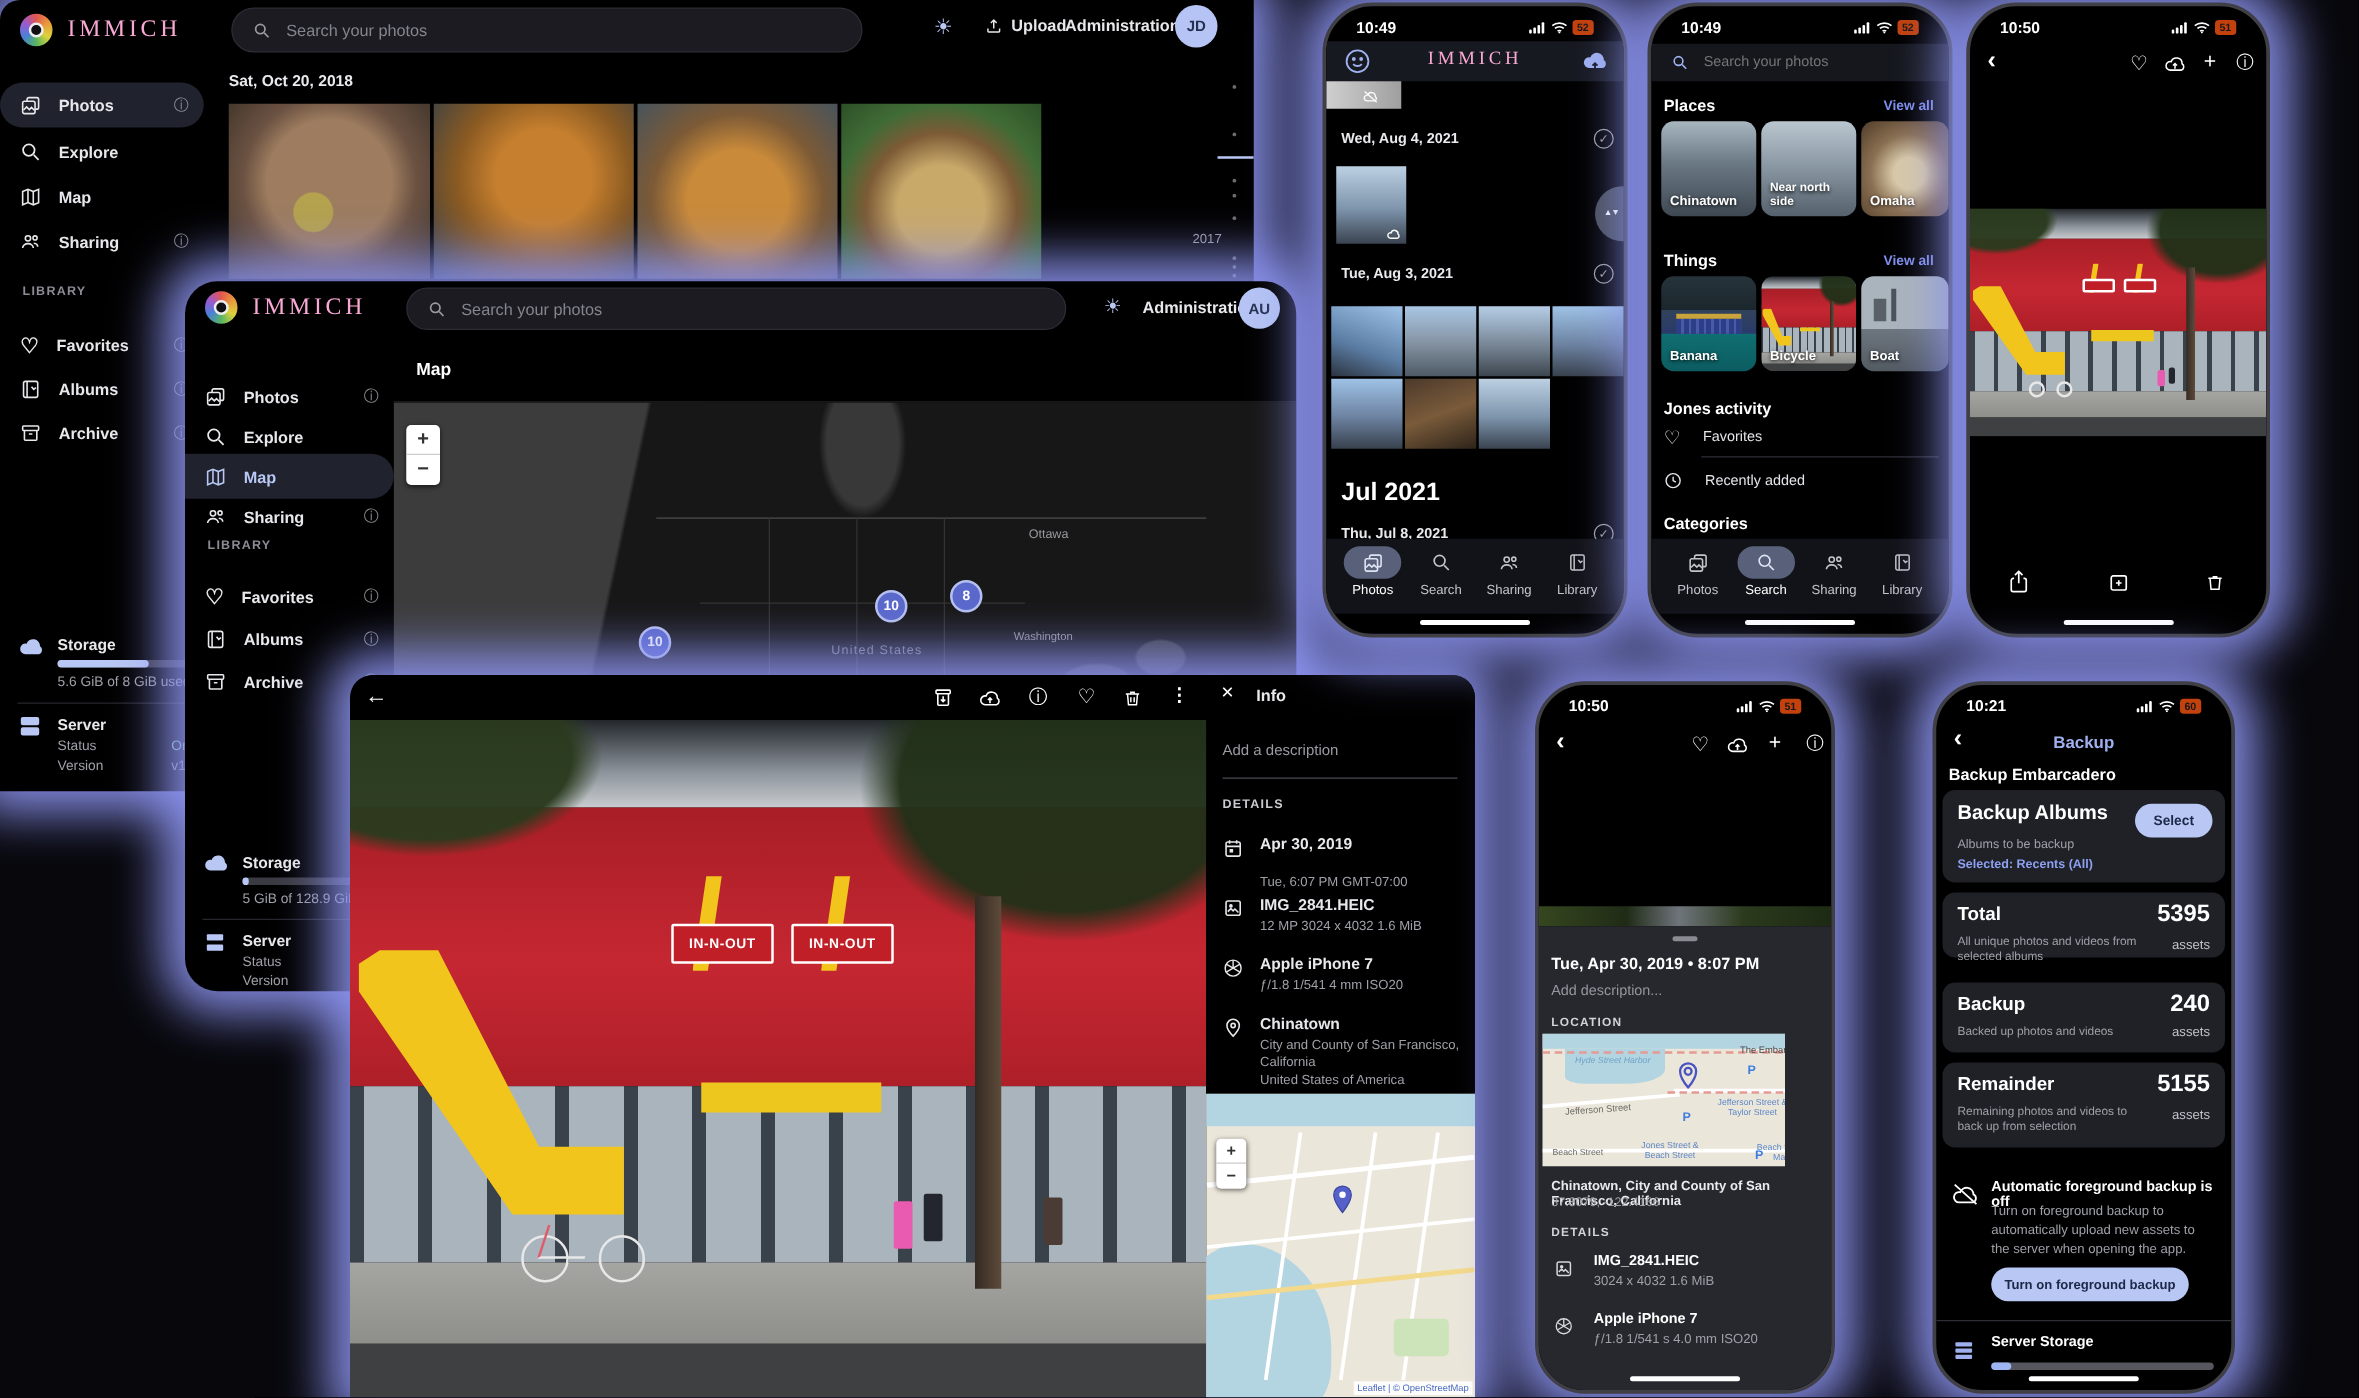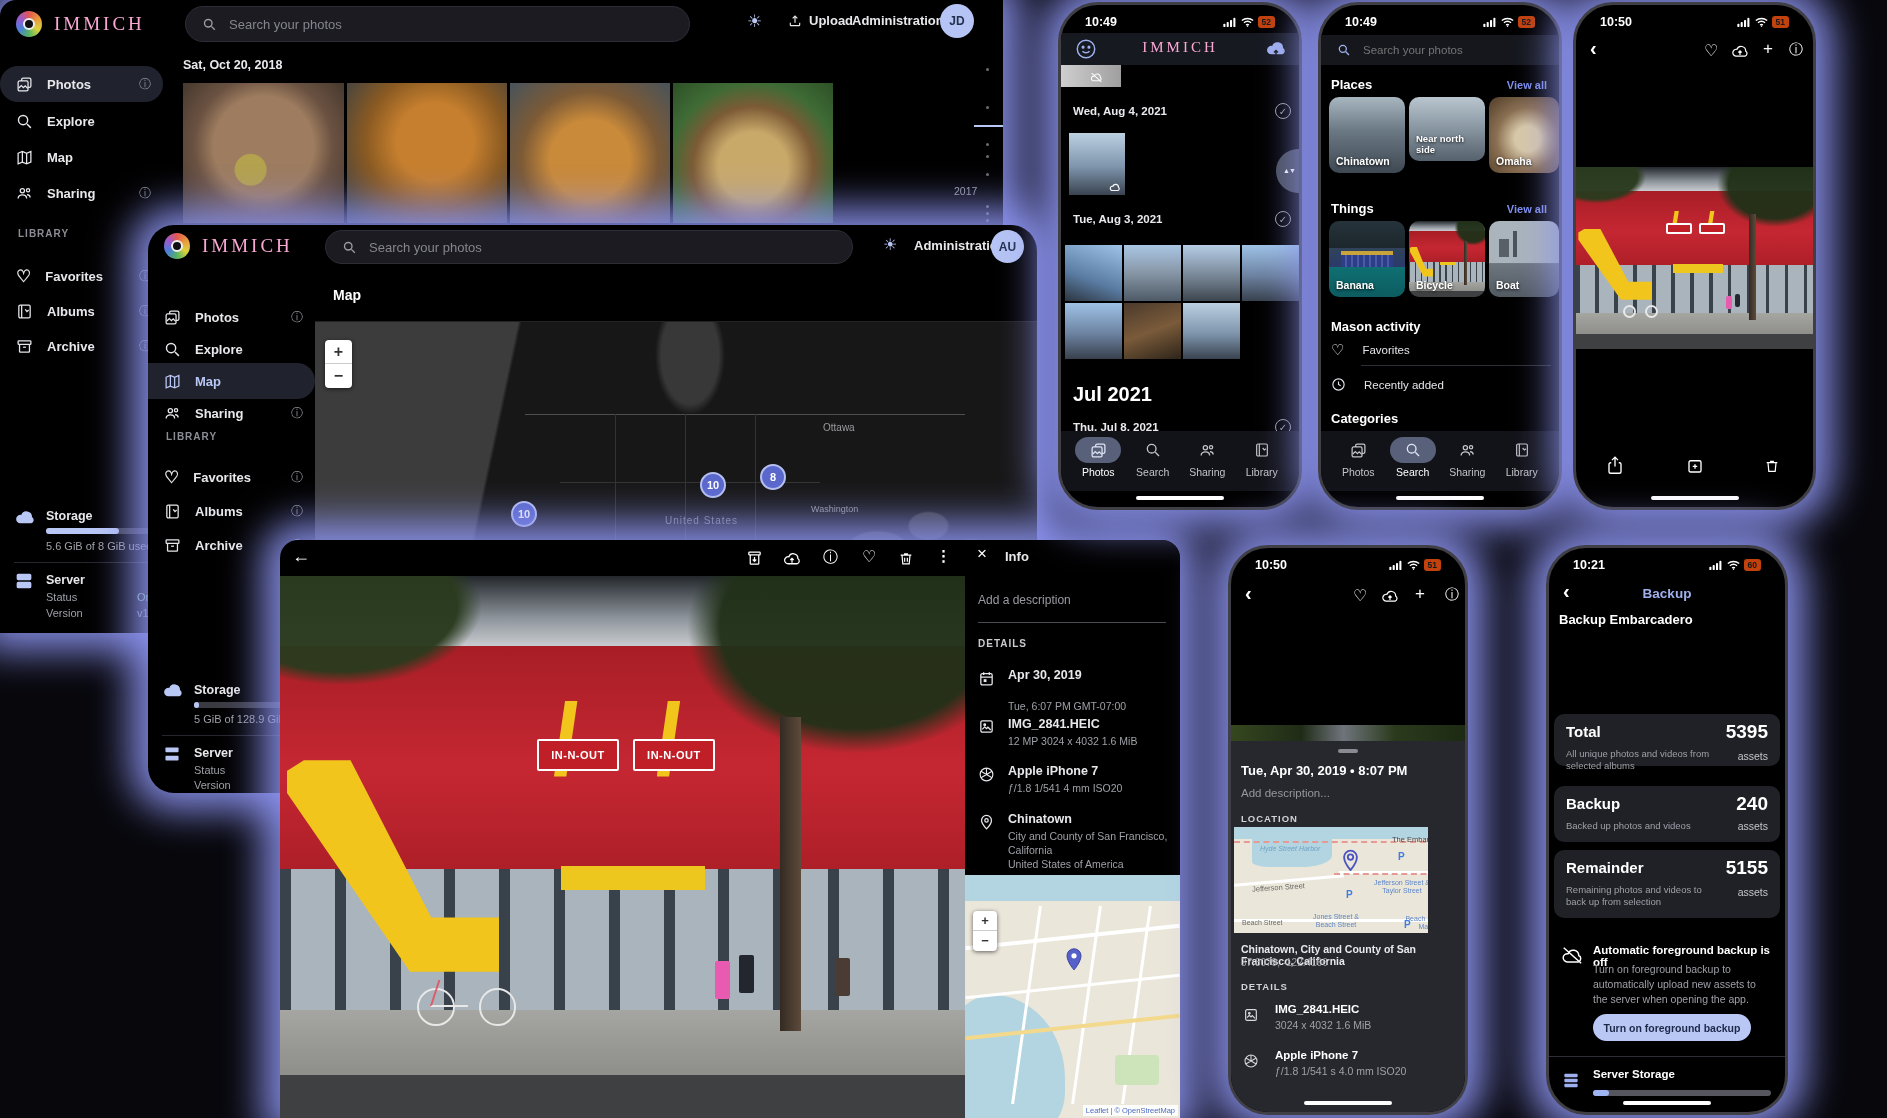--- a/index.html
+++ b/index.html
@@ -638,21 +638,21 @@
             <path d="M15 15l5.5 5.5"></path>
           </svg>
         </span>
     <input type="text" style="background: transparent; border: 0px; outline: 0px; color: rgb(204, 204, 204); font-size: 11.5px; width: 170px;" placeholder="Search your photos">
   </div>
   <span class="seclbl" style="left:10px;top:72px">Places</span>
   <span class="viewall" style="right:12px;top:74px">View all</span>
   <div class="card3 pl-chin" style="left:8px;top:92px;width:76px;height:76px">
         <span class="cardlbl">Chinatown</span>
       </div>
-  <div class="card3 pl-nns" style="left:88px;top:92px;width:76px;height:64px">
+  <div class="card3 pl-nns" style="left:88px;top:92px;width:76px;height:76px">
         <span class="cardlbl" style="font-size:9.5px">Near north side</span>
       </div>
   <div class="card3 pl-oma" style="left:168px;top:92px;width:70px;height:76px">
         <span class="cardlbl">Omaha</span>
       </div>
   <span class="seclbl" style="left:10px;top:196px">Things</span>
   <span class="viewall" style="right:12px;top:198px">View all</span>
   <div class="card3 th-ban" style="left:8px;top:216px;width:76px;height:76px">
     <div class="abs" style="left:12px;top:30px;width:52px;height:16px;background:repeating-linear-gradient(90deg,#2c3e86 0 4px,#4a5aa8 4px 6px);border-top:4px solid #c9a43c"></div>
     <span class="cardlbl">Banana</span>
@@ -669,21 +669,21 @@
           <div class="sc sc-canR"></div>
           <div class="sc sc-trunk"></div>
     </div>
     <span class="cardlbl">Bicycle</span>
   </div>
   <div class="card3 th-boat" style="left:168px;top:216px;width:70px;height:76px">
     <div class="abs" style="left:10px;top:18px;width:10px;height:18px;background:#5a6068"></div>
     <div class="abs" style="left:24px;top:10px;width:4px;height:26px;background:#4c525a"></div>
     <span class="cardlbl">Boat</span>
   </div>
-  <span class="seclbl" style="left:10px;top:314px">Mason activity</span>
+  <span class="seclbl" style="left:10px;top:314px">Jones activity</span>
   <div class="abs row" style="left:10px;top:336px;gap:18px;color:#e4e4ea;font-size:11.5px">
     <span style="font-size:15px">♡</span>
     <span>Favorites</span>
   </div>
   <div class="divider" style="left:40px;top:360px;width:190px;background:#2e2e36"></div>
   <div class="abs row" style="left:10px;top:372px;gap:18px;color:#e4e4ea;font-size:11.5px">
     <span class="ic">
           <svg width="15" height="15" viewBox="0 0 24 24" fill="none" stroke="#e4e4ea" stroke-width="1.8">
             <circle cx="12" cy="12" r="9"></circle>
             <path d="M12 7v5l3.5 2"></path>
@@ -919,20 +919,26 @@
               <circle cx="8" cy="11" r="1" fill="#fff" stroke="none"></circle>
             </svg>
           </span>
       <span class="batt">60</span>
     </span>
   </div>
   <span class="abs" style="left:14px;top:32px;color:#fff;font-size:20px;font-weight:700">‹</span>
   <span class="abs" style="left:50%;top:38px;transform:translateX(-50%);color:#9fb0ef;font-size:13.5px;font-weight:700">Backup</span>
   <span class="abs" style="left:10px;top:64px;color:#fff;font-size:13px;font-weight:700">Backup Embarcadero</span>
 
+  <div class="bkcard" style="top:84px;height:74px">
+    <span class="abs" style="left:12px;top:10px;font-size:16px;font-weight:700">Backup Albums</span>
+    <span class="pillbtn abs" style="right:10px;top:11px;width:62px;height:27px;font-size:11px">Select</span>
+    <span class="abs smtxt" style="left:12px;top:38px;font-size:10px">Albums to be backup</span>
+    <span class="abs" style="left:12px;top:54px;font-size:10px;font-weight:700;color:#8da0f2">Selected: Recents (All)</span>
+  </div>
 
   <div class="bkcard" style="top:166px;height:52px">
     <span class="abs" style="left:12px;top:9px;font-size:15px;font-weight:700">Total</span>
     <span class="abs" style="right:12px;top:7px;font-size:19px;font-weight:700">5395</span>
     <span class="abs smtxt" style="left:12px;top:34px;font-size:9.5px;width:150px;line-height:1.3">All unique photos and videos from selected albums</span>
     <span class="abs" style="right:12px;top:36px;font-size:10.5px;color:#c4c5cc">assets</span>
   </div>
 
   <div class="bkcard" style="top:238px;height:56px">
     <span class="abs" style="left:12px;top:9px;font-size:15px;font-weight:700">Backup</span>

